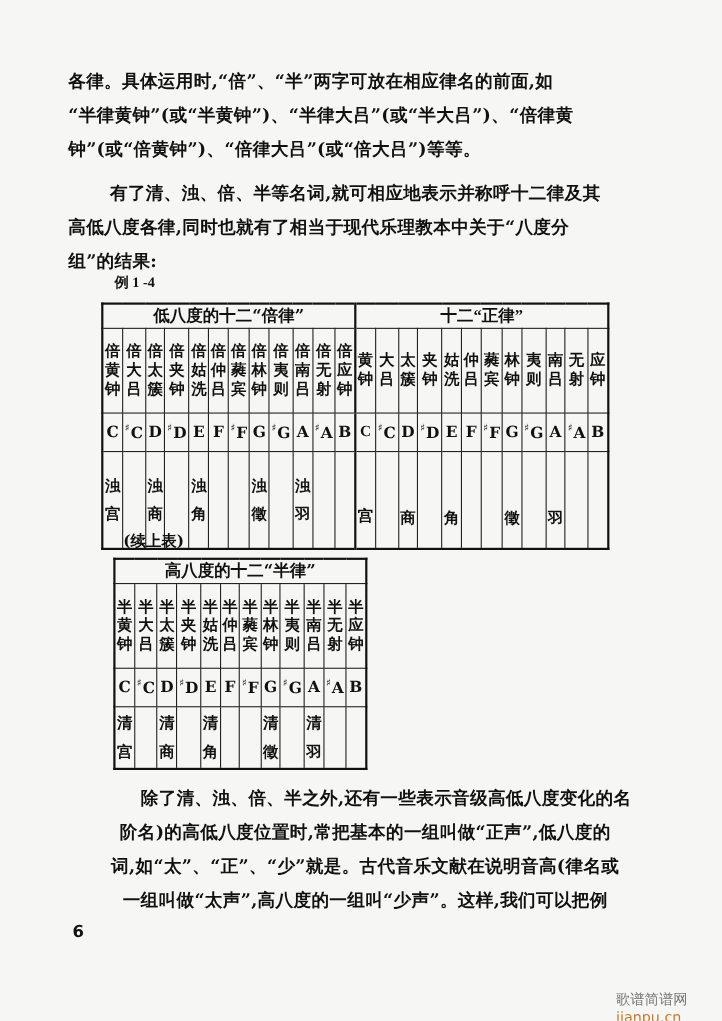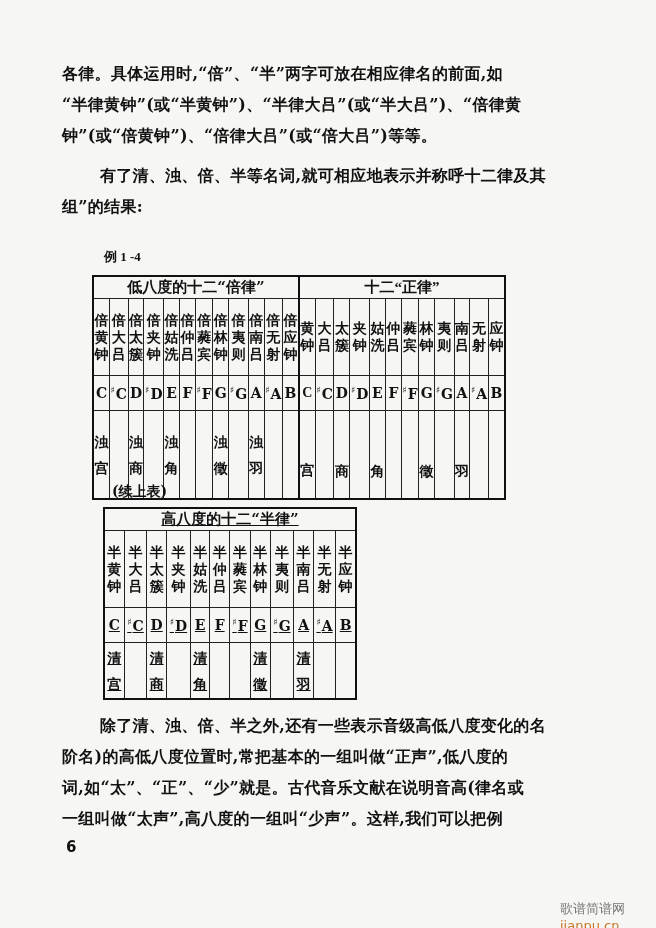--- a/index.html
+++ b/index.html
@@ -51,26 +51,27 @@
 <body>
 
 <div class="para" style="top:58px;">
   <span class="line">各律。具体运用时,“倍”、“半”两字可放在相应律名的前面,如</span>
   <span class="line">“半律黄钟”(或“半黄钟”)、“半律大吕”(或“半大吕”)、“倍律黄</span>
   <span class="line">钟”(或“倍黄钟”)、“倍律大吕”(或“倍大吕”)等等。</span>
 </div>
 
 <div class="para" style="top:160px;">
   <span class="line indent">有了清、浊、倍、半等名词,就可相应地表示并称呼十二律及其</span>
+  <span class="line">高低八度各律,同时也就有了相当于现代乐理教本中关于“八度分</span>
   <span class="line">组”的结果:</span>
 </div>
 
 <div class="label-small" style="left:104px; top:248px;font-family:Liberation Serif, serif;">例 1 -4</div>
 
-<table class="lv" id="t1" style="left:92px; top:275px; width:414px;">
+<table class="lv" id="t1" style="left:92px; top:275px; width:462px;">
   <tbody>
       <tr>
     <td class="hdr" colspan="12">低八度的十二“倍律”</td>
     <td class="hdr thick-left" colspan="12">十二“正律”</td>
   </tr>
   <tr id="t1-names">
         <td class="name"><span class="v">倍黄钟</span></td>
         <td class="name"><span class="v">倍大吕</span></td>
         <td class="name"><span class="v">倍太簇</span></td>
         <td class="name"><span class="v">倍夹钟</span></td>
@@ -170,21 +171,21 @@
           <div>羽</div>
         </td>
         <td class="deg"></td>
         <td class="deg"></td>
       </tr>
 </tbody>
   </table>
 
 <div class="label-small" style="left:112px; top:483px; font-family:'DejaVu Serif','Liberation Serif',serif; font-size:14px;">(续上表)</div>
 
-<table class="lv" id="t2" style="left:103px; top:507px; width:254px;text-decoration:underline;">
+<table class="lv" id="t2" style="left:103px; top:507px; width:231px;">
   <tbody>
       <tr>
     <td class="hdr" colspan="12">高八度的十二“半律”</td>
   </tr>
   <tr id="t2-names">
         <td class="name"><span class="v">半黄钟</span></td>
         <td class="name"><span class="v">半大吕</span></td>
         <td class="name"><span class="v">半太簇</span></td>
         <td class="name"><span class="v">半夹钟</span></td>
         <td class="name"><span class="v">半姑洗</span></td>
@@ -235,21 +236,21 @@
         <td class="deg">
           <div>清</div>
           <div>羽</div>
         </td>
         <td class="deg"></td>
         <td class="deg"></td>
       </tr>
 </tbody>
   </table>
 
-<div class="para" style="top:710px;">
+<div class="para" style="top:710px;text-align:center;">
   <span class="line indent">除了清、浊、倍、半之外,还有一些表示音级高低八度变化的名</span>
   <span class="line">阶名)的高低八度位置时,常把基本的一组叫做“正声”,低八度的</span>
   <span class="line">词,如“太”、“正”、“少”就是。古代音乐文献在说明音高(律名或</span>
   <span class="line">一组叫做“太声”,高八度的一组叫“少声”。这样,我们可以把例</span>
 </div>
 
 <div class="pageno">6</div>
 
 <div class="wm">
   <span>歌谱简谱网</span>

